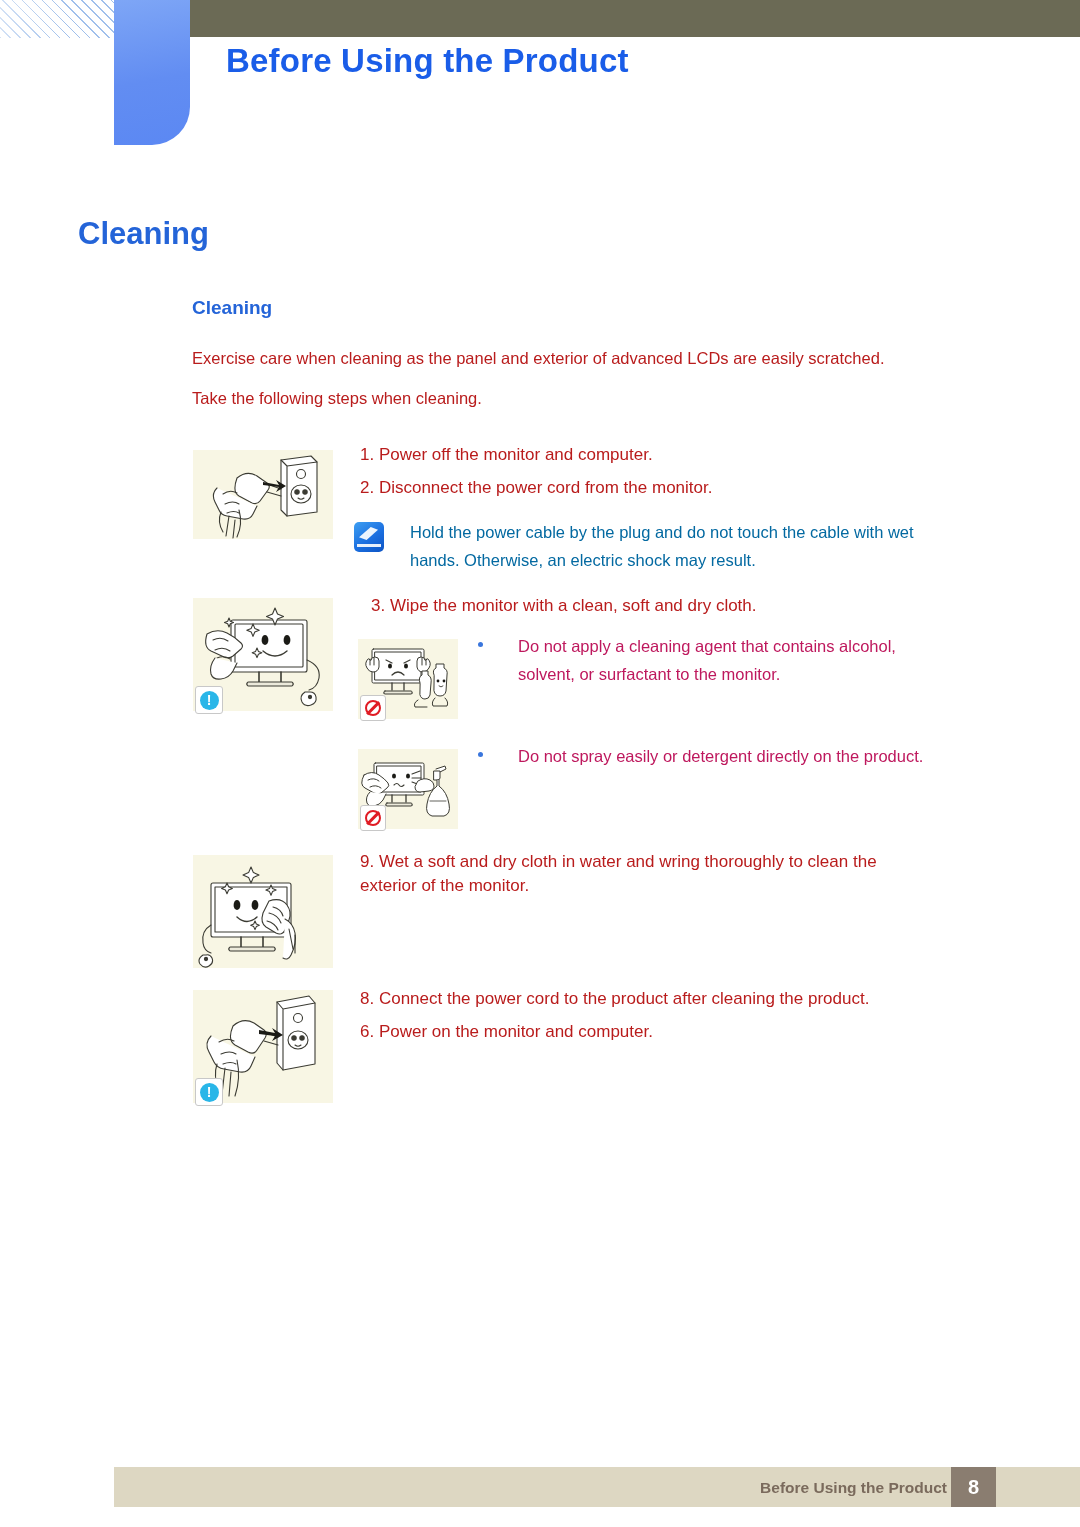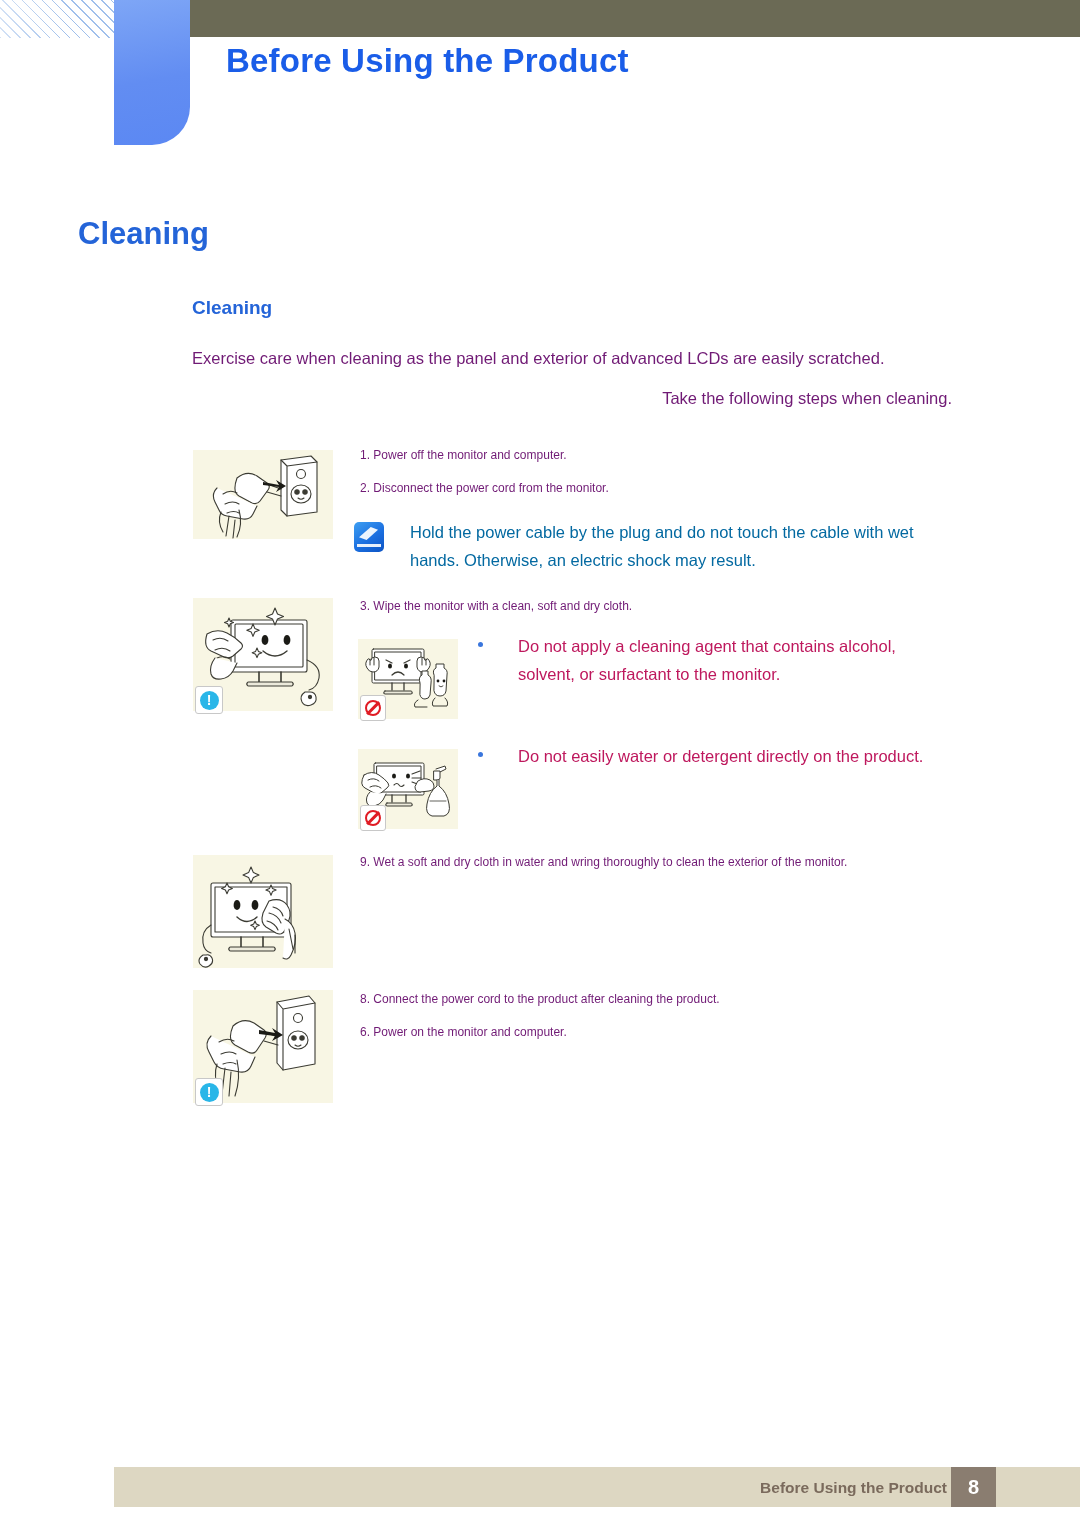--- a/index.html
+++ b/index.html
@@ -70,30 +70,30 @@
     font-size: 19px;
     font-weight: bold;
     color: #2464d8;
   }
 
   
   .para {
     position: absolute;
     font-size: 16.5px;
     line-height: 21px;
-    color: #701a75;
+    color: #b91c1c;
     white-space: pre-wrap;
   }
   .p-intro1 { left: 192px; top: 348px; width: 760px; }
-  .p-intro2 { left: 192px; top: 388px; width: 760px; text-align: right; }
-
-  .step { left: 360px; font-size: 12px; line-height: 24px; }
+  .p-intro2 { left: 192px; top: 388px; width: 760px; }
+
+  .step { left: 360px; font-size: 17px; line-height: 24px; }
   .s1 { top: 443px; }
   .s2 { top: 476px; }
-  .s3 { top: 594px; }
+  .s3 { top: 594px; margin-left: 11px; }
   .s4 { top: 850px; width: 560px; }
   .s5 { top: 987px; width: 570px; }
   .s6 { top: 1020px; }
 
   
   .note-icon {
     position: absolute;
     left: 354px; top: 522px;
     width: 30px; height: 30px;
     border-radius: 5px;
@@ -384,21 +384,21 @@
       <path d="M79 31 l0 6 q-8 6 -10 18 q-2 10 5 12 l12 0 q7 -2 5 -12 q-2 -12 -10 -18 l0 -6" fill="#ffffff"></path>
       <path d="M72 52 l16 0" stroke-width=".8"></path>
     </g>
   </svg>
 </div>
 <div class="badge-stop bd-spray">
   <span class="ring"></span>
 </div>
 <div class="bullet-row b2">
   <span class="bullet-dot"></span>
-  <span class="bullet-text">Do not easily water or detergent directly on the product.</span>
+  <span class="bullet-text">Do not spray easily or detergent directly on the product.</span>
 </div>
 
 <div class="illus il-wet">
   <svg width="140" height="113" viewBox="0 0 140 113">
     <g fill="none" stroke="#3b3b33" stroke-width="1.1" stroke-linecap="round" stroke-linejoin="round">
 
       <rect x="18" y="28" width="80" height="54" rx="2" fill="#ffffff"></rect>
       <rect x="22" y="32" width="72" height="45" fill="#ffffff"></rect>
       <path d="M48 82 l0 10 M70 82 l0 10 M36 94 l46 0" stroke-width="1.6"></path>
       <rect x="36" y="92" width="46" height="4" rx="1.5" fill="#eceadb"></rect>

